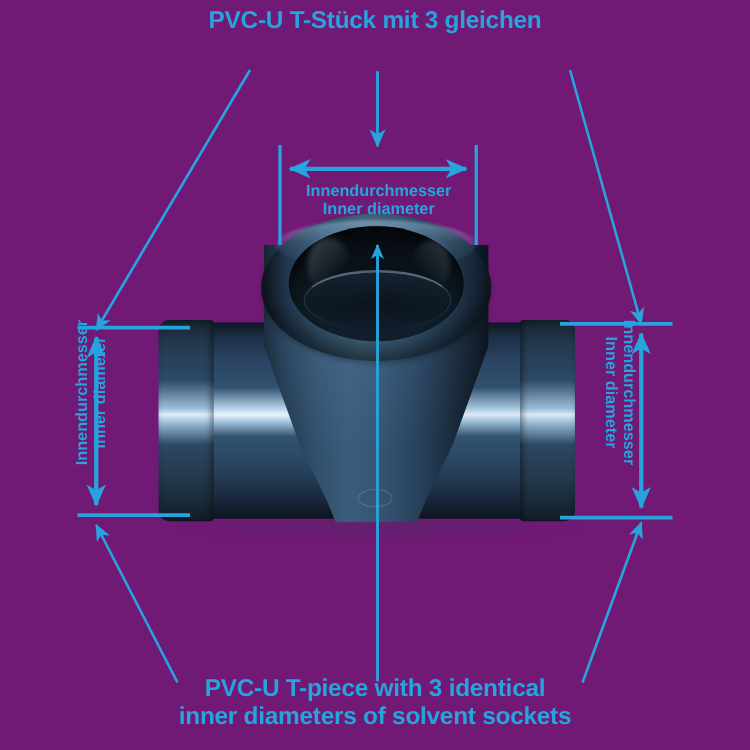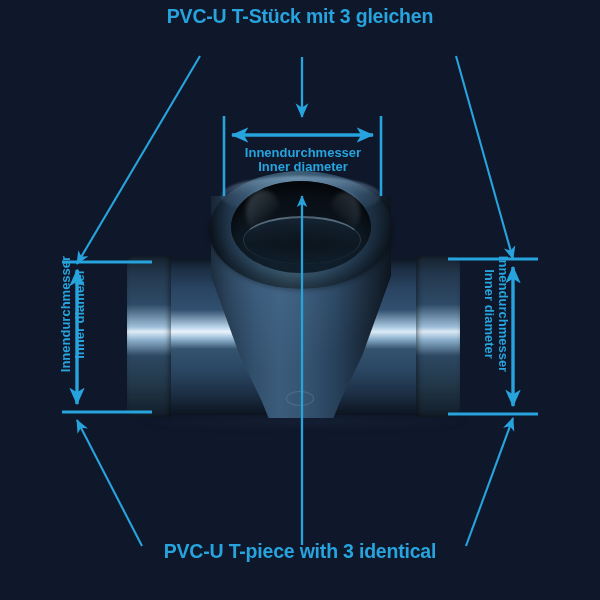--- a/index.html
+++ b/index.html
@@ -4,21 +4,21 @@
 <style>
   html, body {
     margin: 0;
     padding: 0;
     background: #ffffff;
   }
   #stage {
     position: relative;
     width: 600px;
     height: 600px;
-    background: #0f172a;
+    background: #701a75;
     overflow: hidden;
     font-family: "Liberation Sans", sans-serif;
   }
 
   
   .caption {
     position: absolute;
     width: 100%;
     text-align: center;
     color: #27a4dd;
@@ -365,20 +365,21 @@
       <line x1="513" y1="406" x2="513" y2="267" stroke-width="3.4" marker-start="url(#arrowFill)" marker-end="url(#arrowFill)"></line>
     </g>
   </svg>
 
   <div class="caption" id="title-caption">
     <span class="l1">PVC-U T-Stück mit 3 gleichen</span>
   </div>
 
   <div class="caption" id="bottom-caption">
     <span class="l1">PVC-U T-piece with 3 identical</span>
+    <span class="l2">inner diameters of solvent sockets</span>
   </div>
 
   <div class="dim-label" id="top-dim-label">
     <span>Innendurchmesser</span>
     <span>Inner diameter</span>
   </div>
 
   <div class="dim-label" id="left-dim-label">
     <span>Innendurchmesser</span>
     <span>Inner diameter</span>

